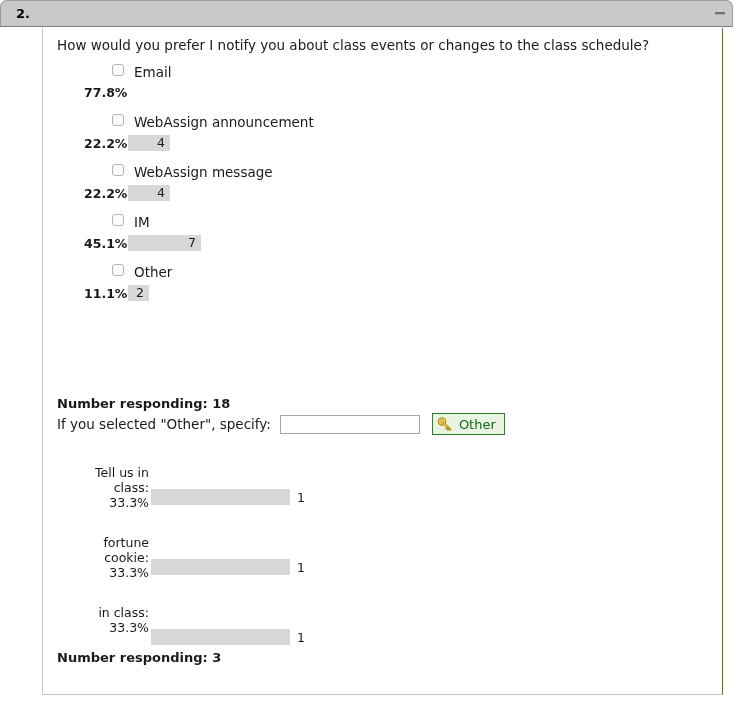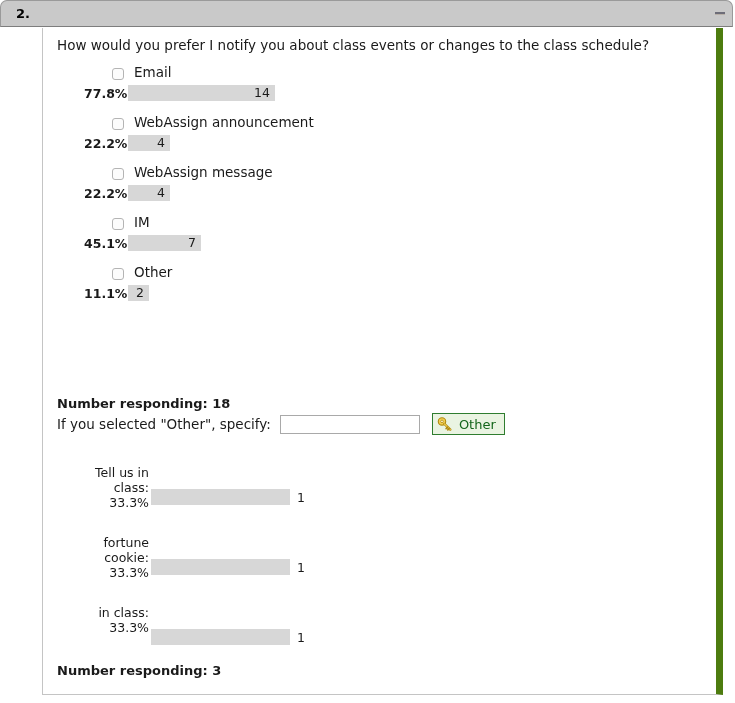--- a/index.html
+++ b/index.html
@@ -55,21 +55,21 @@
   }
 
   
   .panel-body {
     position: absolute;
     left: 42px;
     top: 28px;
     width: 681px;
     height: 667px;
     border-left: 1px solid #c4c4c4;
-    border-right: 7px solid #4d7c0f;
+    border-right: 1px solid #4d7c0f;
     border-bottom: 1px solid #c4c4c4;
     background: #ffffff;
     box-sizing: border-box;
   }
 
   .question-text {
     position: absolute;
     left: 14px;
     top: 9px;
     font-size: 13.5px;
@@ -86,21 +86,21 @@
   }
   .option-row {
     position: relative;
     height: 50px;
   }
   .option-head {
     position: absolute;
     left: 41px;
     top: 0px;
     display: flex;
-    align-items: flex-end;
+    align-items: flex-start;
     padding-left: 28px;
   }
   .cb {
     width: 12px;
     height: 12px;
     border: 1px solid #b4b4b4;
     border-radius: 3px;
     background: #fcfcfc;
     box-sizing: border-box;
     display: inline-block;
@@ -145,21 +145,21 @@
   
   .respond-line {
     position: absolute;
     left: 14px;
     font-weight: bold;
     font-size: 13px;
     color: #1a1a1a;
     white-space: nowrap;
   }
   #respond1 { top: 368px; }
-  #respond2 { top: 635px; }
+  #respond2 { top: 622px; }
 
   
   .specify-row {
     position: absolute;
     left: 14px;
     top: 385px;
     display: flex;
     align-items: center;
     white-space: nowrap;
   }
@@ -255,23 +255,20 @@
   <div class="question-text">How would you prefer I notify you about class events or changes to the class schedule?</div>
 
   <div class="options" id="option-list">
       <div class="option-row">
         <div class="option-head">
           <span class="cb"></span>
           <span class="option-label">Email</span>
         </div>
         <div class="meter-line">
           <span class="pct">77.8%</span>
-          <span class="bar" style="width:147px">
-            <span class="count">14</span>
-          </span>
         </div>
       </div>
       <div class="option-row">
         <div class="option-head">
           <span class="cb"></span>
           <span class="option-label">WebAssign announcement</span>
         </div>
         <div class="meter-line">
           <span class="pct">22.2%</span>
           <span class="bar" style="width:42px">

